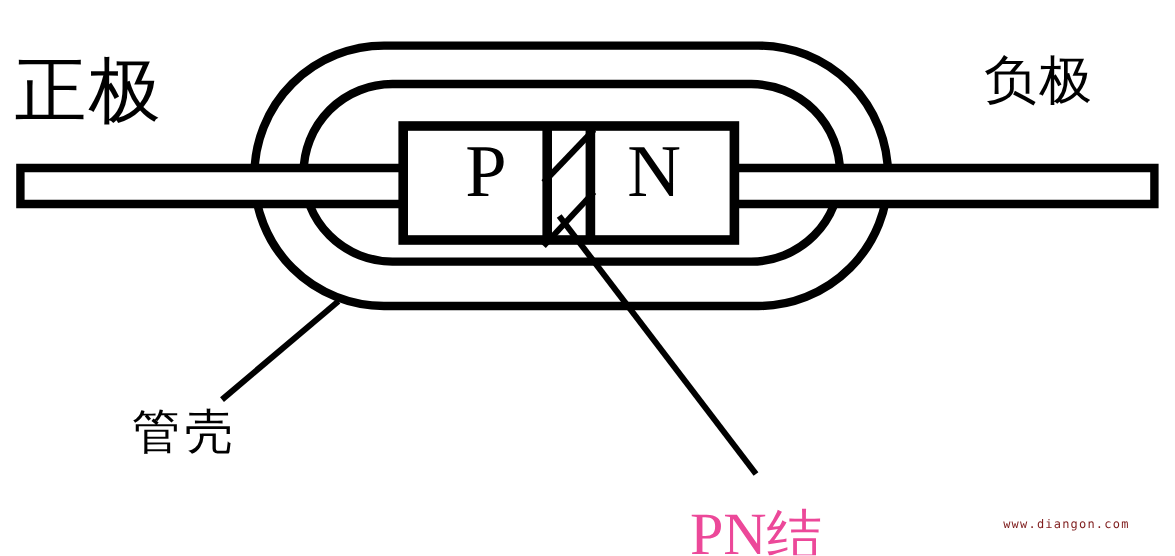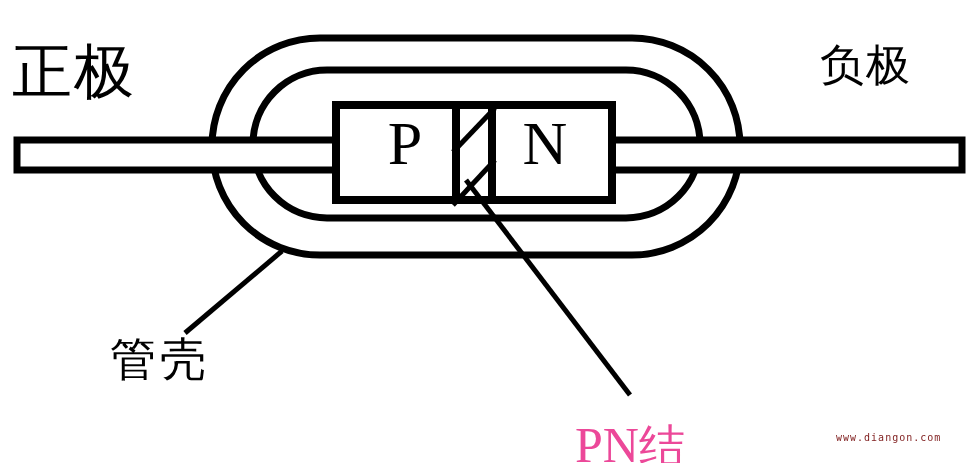--- a/index.html
+++ b/index.html
@@ -20,42 +20,42 @@
   #diagram-svg {
     position: absolute;
     left: 0;
     top: 0;
     width: 979px;
     height: 463px;
     display: block;
   }
   .cn-label {
     position: absolute;
-    font-family: Liberation Mono, monospace;
+    font-family: Liberation Sans, sans-serif;
     font-weight: 400;
     color: #000000;
     white-space: nowrap;
     line-height: 1;
   }
   #label-anode {
     left: 12px;
     top: 46px;
     font-size: 60px;
     letter-spacing: 2px;
   }
   #label-cathode {
     left: 820px;
     top: 46px;
     font-size: 44px;
     letter-spacing: 2px;
   }
   #label-case {
     left: 110px;
     top: 340px;
-    font-size: 46px;
+    font-size: 40px;
     letter-spacing: 4px;
   }
   #label-pn-junction {
     position: absolute;
     left: 575px;
     top: 420px;
     font-family: "DejaVu Sans", "Liberation Sans", sans-serif;
     font-size: 46px;
     color: #ec4899;
     white-space: nowrap;

